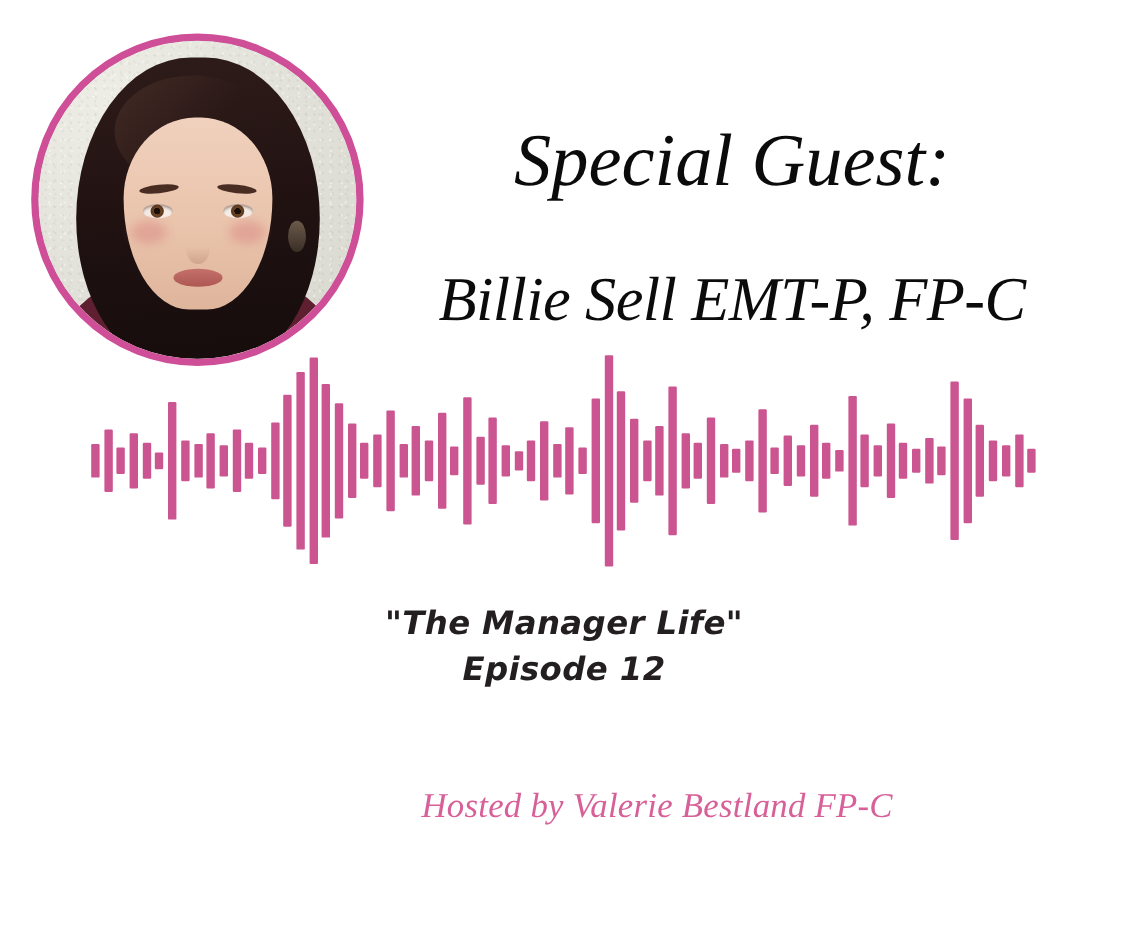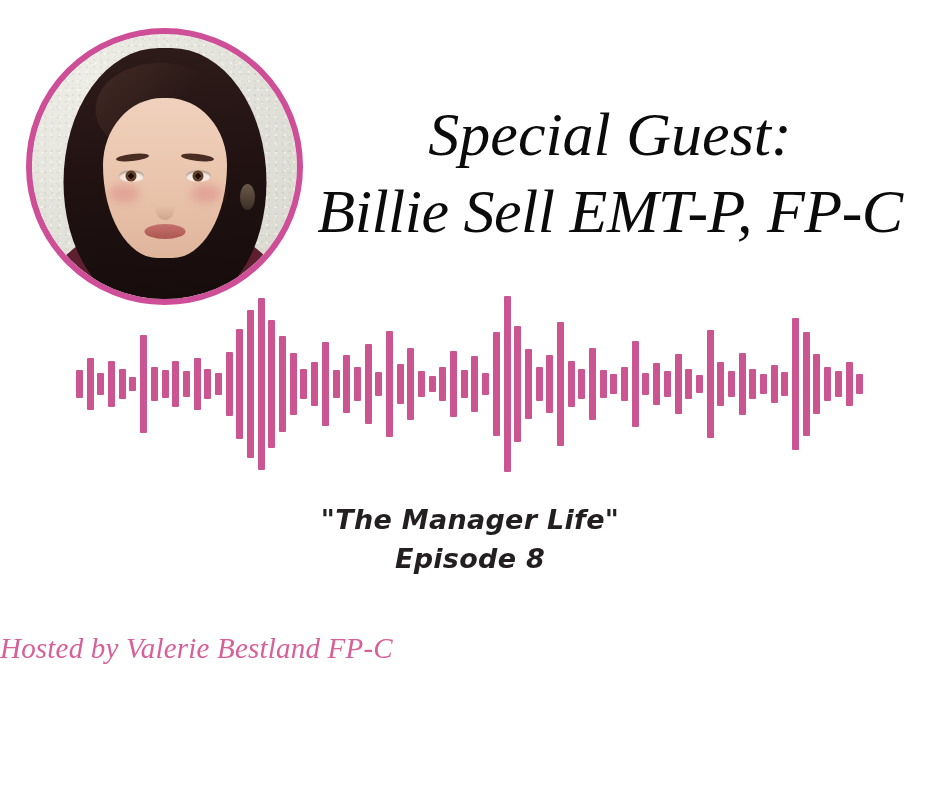--- a/index.html
+++ b/index.html
@@ -183,21 +183,21 @@
     text-align: center;
     font-family: "Liberation Serif", "DejaVu Serif", serif;
     color: #0B0B0B;
     line-height: 1.24;
   }
   .headline-line {
     display: block;
     white-space: nowrap;
   }
   #headline-l1 { font-size: 62px; }
-  #headline-l2 { font-size: 62px; letter-spacing: -0.5px; }
+  #headline-l2 { font-size: 52px; letter-spacing: -0.5px; margin-top: 46px; }
 
   
   #waveform {
     position: absolute;
     left: 76px;
     top: 296px;
     width: 788px;
     height: 176px;
     display: flex;
     align-items: center;
@@ -222,23 +222,23 @@
     font-size: 27px;
     line-height: 1.45;
     letter-spacing: .3px;
   }
   #episode span { display: block; }
 
   
   #host-line {
     position: absolute;
     left: 0;
-    top: 632px;
+    top: 656px;
     width: 744px;
-    text-align: left;
+    text-align: right;
     color: #D76099;
     font-family: "Liberation Serif", "DejaVu Serif", serif;
     font-size: 29px;
     letter-spacing: .2px;
   }
   #host-line .host-prefix,
   #host-line .host-name { display: inline; }
 </style>
 </head>
 <body>
@@ -345,20 +345,20 @@
       <div class="wave-bar" style="height: 104px; background: rgb(203, 85, 144);"></div>
       <div class="wave-bar" style="height: 60px; background: rgb(203, 85, 144);"></div>
       <div class="wave-bar" style="height: 34px; background: rgb(203, 85, 144);"></div>
       <div class="wave-bar" style="height: 26px; background: rgb(203, 85, 144);"></div>
       <div class="wave-bar" style="height: 44px; background: rgb(203, 85, 144);"></div>
       <div class="wave-bar" style="height: 20px; background: rgb(203, 85, 144);"></div>
     </div>
 
   <div id="episode">
     <span>"The Manager Life"</span>
-    <span>Episode 8</span>
+    <span>Episode 12</span>
   </div>
 
   <div id="host-line">
     <span class="host-prefix">Hosted by </span><span class="host-name">Valerie Bestland FP-C</span>
   </div>
 
 </div>
 
 </body></html>

